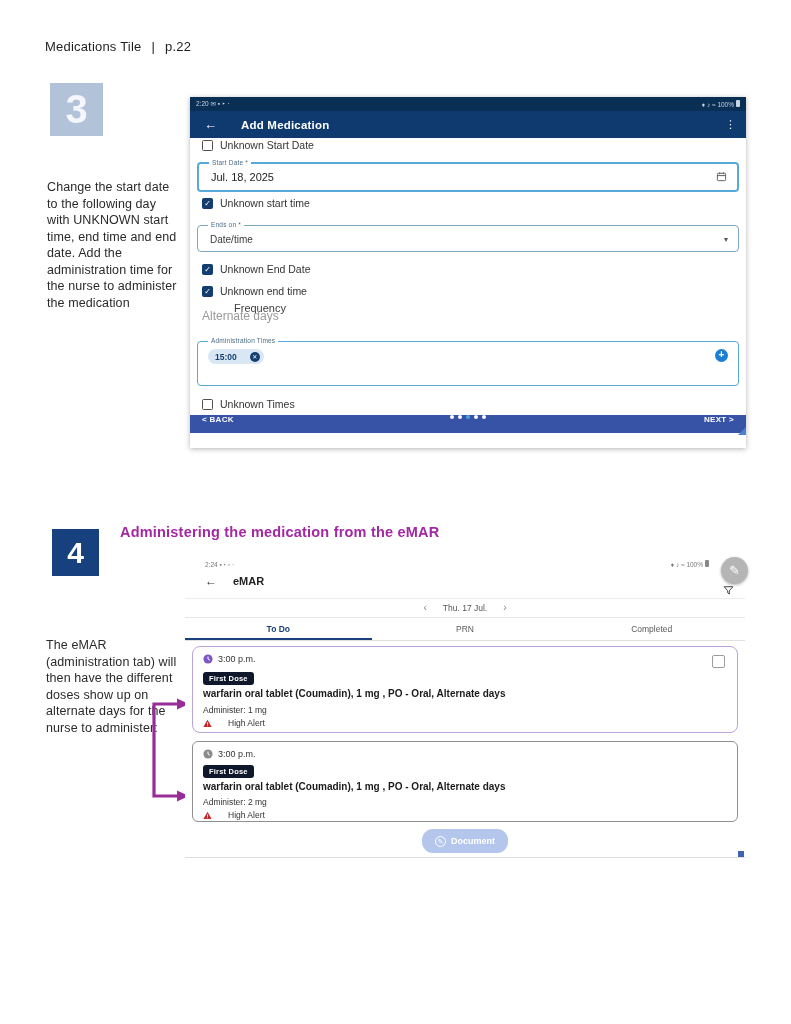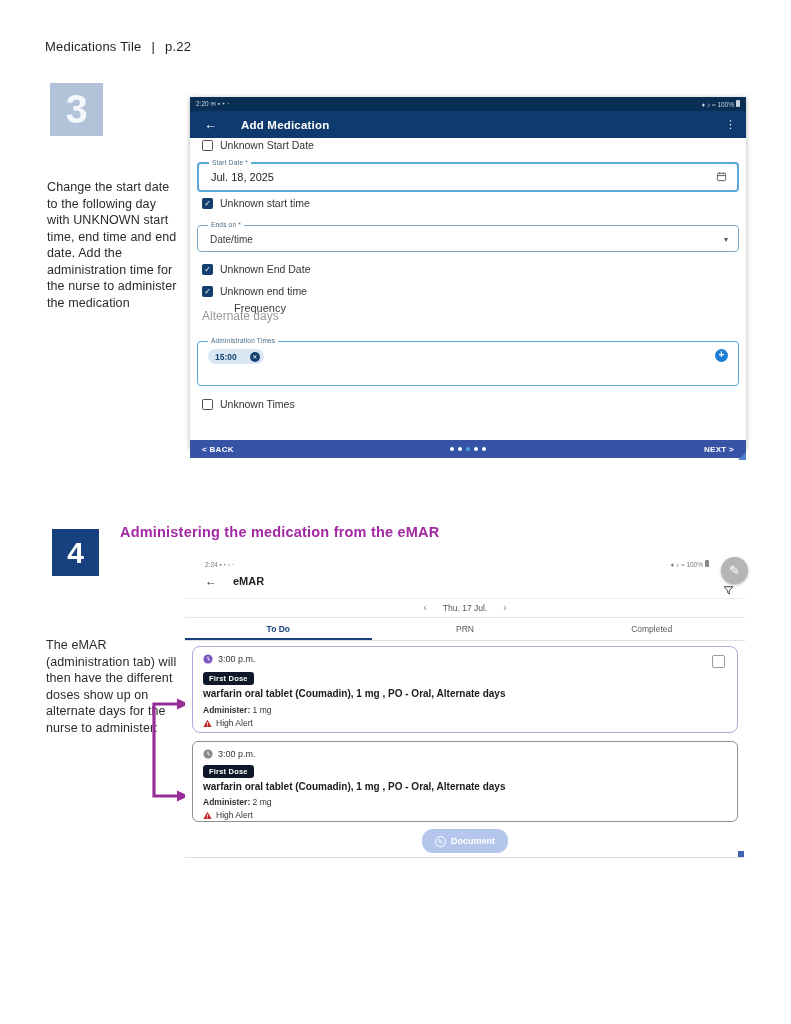--- a/index.html
+++ b/index.html
@@ -44,21 +44,21 @@
   .caret { position:absolute; right:10px; top:50%; transform:translateY(-50%); font-size:8px; color:#555; }
 
   .chip { position:absolute; left:10px; top:7px; height:15px; background:#d9e7f5; border-radius:8px; display:flex; align-items:center; gap:13px; padding:0 4px 0 7px; }
   .chip .chip-txt { font-size:8.5px; font-weight:bold; color:#15406e; }
   .chip .chip-x { width:10px; height:10px; border-radius:50%; background:#15406e; color:#fff; font-size:6px; line-height:10px; text-align:center; }
   .plus-btn { position:absolute; right:10px; top:7px; width:13px; height:13px; border-radius:50%; background:#1d7fd4; color:#fff; font-size:10px; line-height:12px; text-align:center; font-weight:bold; }
 
   .freq-label { position:absolute; left:12px; top:205px; font-size:11px; color:#3d3d3d;padding-left:32px; }
   .freq-value { position:absolute; left:12px; top:212px; font-size:12px; color:#9a9a9a; }
 
-  .p1-footer { position:absolute; left:0; right:0; top:343px; height:18px; background:#3753a6; color:#fff; display:flex; align-items:center; padding:0 12px; font-size:8px; font-weight:bold; letter-spacing:.3px; }
+  .p1-footer { position:absolute; left:0; right:0; top:318px; height:18px; background:#3753a6; color:#fff; display:flex; padding:0 12px; font-size:8px; font-weight:bold; letter-spacing:.3px; }
   .dots { position:absolute; left:50%; transform:translateX(-50%); display:flex; gap:4px; }
   .dot { width:4px; height:4px; border-radius:50%; background:#fff; }
   .dot.active { background:#4aa3e0; }
   .next-lbl { margin-left:auto; }
   .corner-notch { position:absolute; right:0; bottom:-2px; width:0; height:0; border-left:8px solid transparent; border-bottom:8px solid #4d7fd0; }
 
   
   .panel2 { position:absolute; left:185px; top:557px; width:560px; height:305px; background:#fff; }
   .p2-status { position:absolute; top:3px; left:20px; right:36px; display:flex; justify-content:space-between; color:#777; font-size:6.5px; }
   .fab { position:absolute; right:-3px; top:0; width:27px; height:27px; border-radius:50%; background:#b5b5b5; box-shadow:0 1px 3px rgba(0,0,0,.3); color:#fff; font-size:13px; display:flex; align-items:center; justify-content:center; }
@@ -75,22 +75,22 @@
   .tab.active::after { content:""; position:absolute; left:0; right:0; bottom:0; height:2.5px; background:#17407c; }
 
   .med-card { position:absolute; left:7px; width:546px; background:#fff; }
   .card1 { top:89px; height:87px; border:1.5px solid #b7a4de; border-radius:8px; }
   .card2 { top:184px; height:81px; border:1px solid #909090; border-radius:6px; }
   .c-time { position:absolute; left:10px; display:flex; align-items:center; gap:5px; font-size:9px; color:#333; }
   .c-check { position:absolute; right:12px; top:8px; width:13px; height:13px; border:1.5px solid #9c9c9c; border-radius:2px; }
   .c-badge { position:absolute; left:10px; background:#0f172a; color:#fff; font-size:7.5px; font-weight:bold; padding:2px 6px; border-radius:3px; letter-spacing:.2px; }
   .c-med { position:absolute; left:10px; font-size:10px; font-weight:bold; color:#1b1b1b; }
   .c-adm { position:absolute; left:10px; font-size:8.5px; color:#333; }
-  .c-adm .adm-l { font-weight:bold; }
-  .c-alert { position:absolute; left:10px; display:flex; align-items:center; gap:4px; font-size:8.5px; color:#333; }
+  .c-adm .adm-l { font-weight:normal; }
+  .c-alert { position:absolute; left:10px; display:flex; align-items:center; gap:16px; font-size:8.5px; color:#333; }
 
   .doc-btn { position:absolute; top:272px; left:50%; transform:translateX(-50%); height:24px; background:#b5c6ed; border-radius:11px; display:flex; align-items:center; gap:5px; padding:0 13px; color:#fff; }
   .doc-btn .circ { width:11px; height:11px; border:1.3px solid #fff; border-radius:50%; font-size:7px; line-height:9px; text-align:center; }
   .doc-btn .lbl { font-size:9px; font-weight:bold; }
   .scroll-sq { position:absolute; right:1px; top:294px; width:6px; height:6px; background:#3e63b3; }
 
   .battery { display:inline-block; width:4px; height:7px; background:#c8d4e2; margin-left:2px; border-radius:1px; }
   .battery.grey { background:#888; }
 
   .arrow-svg { position:absolute; left:144px; top:694px; }

